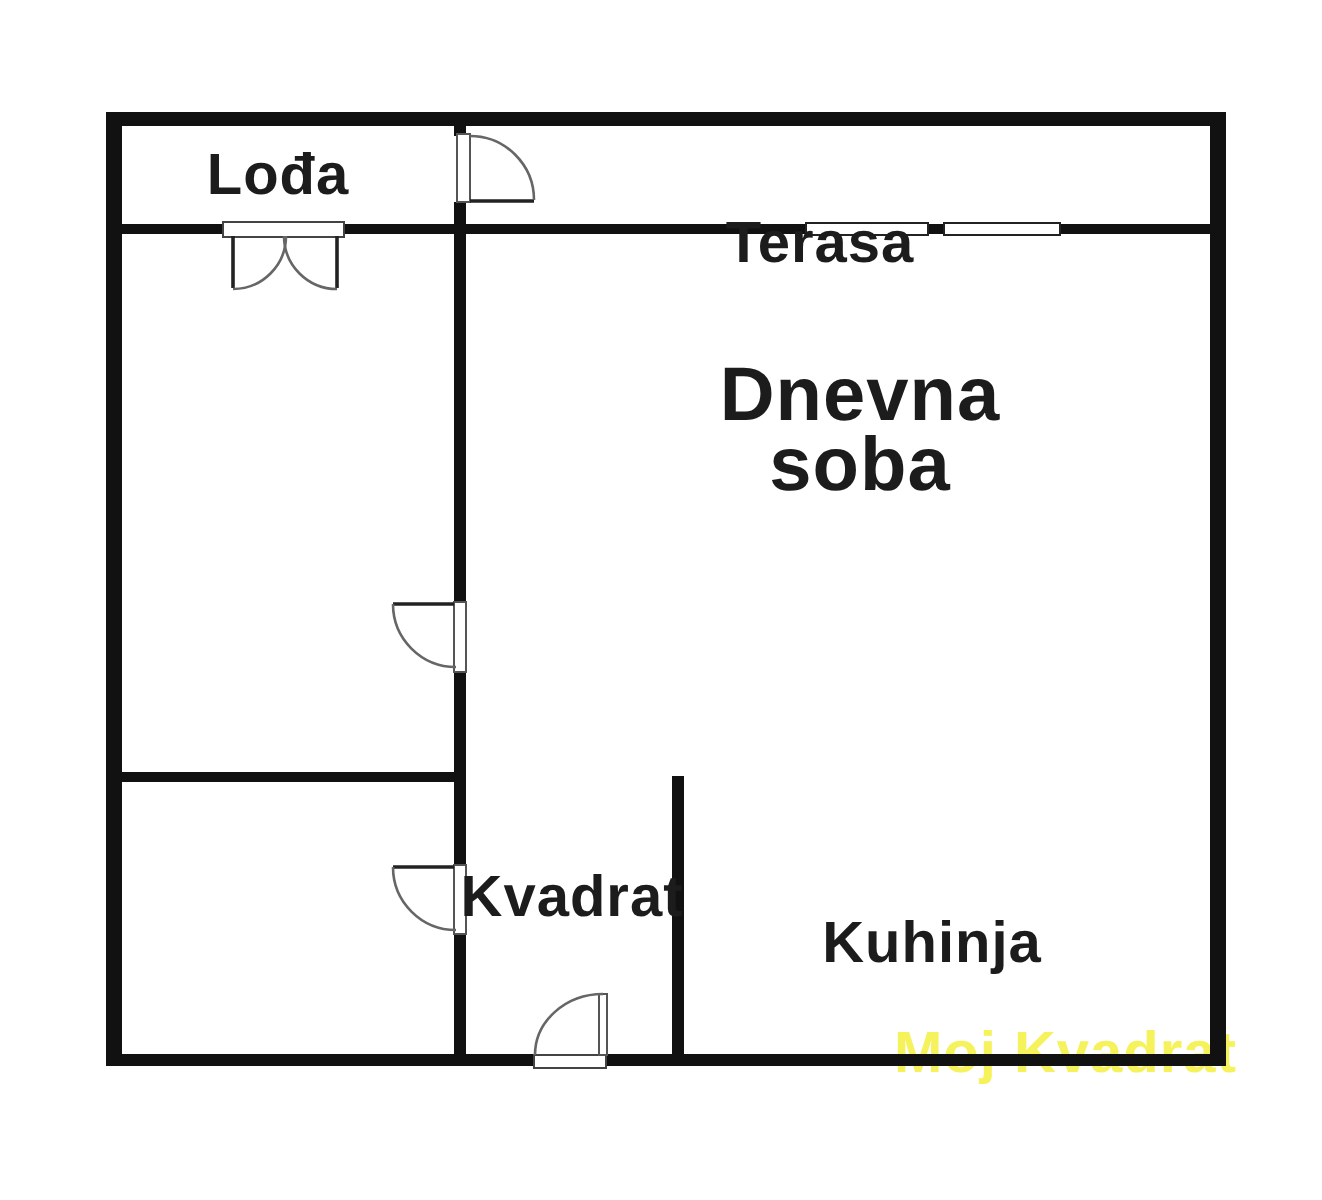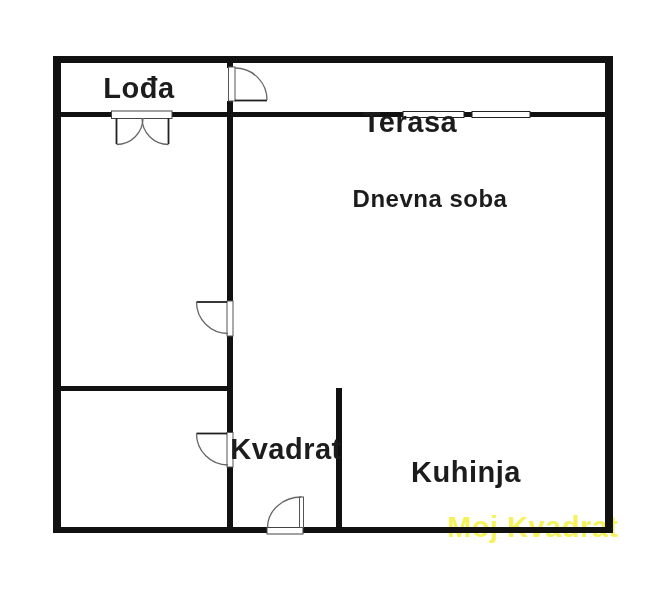--- a/index.html
+++ b/index.html
@@ -9,21 +9,21 @@
   }
   .plan-svg{position:absolute;left:0;top:0;z-index:2;}
   .room-label{
     position:absolute;z-index:3;text-align:center;
     font-weight:700;font-size:29px;line-height:35px;letter-spacing:.5px;
     color:#1c1c1c;white-space:normal;
   }
   #label-loda     {left:79px;  top:71px;  width:120px;}
   #label-terasa   {left:350px; top:69px;  width:120px;margin-top:36px;}
   #label-spavaca  {left:65px;  top:211px; width:150px;}
-  #label-dnevna   {left:325px; top:181px; width:210px;font-size:24px;}
+  #label-dnevna   {left:325px; top:181px; width:210px;font-size:38px;}
   #label-kupatilo {left:62px;  top:437px; width:160px;}
   #label-hodnik   {left:226px; top:432px; width:120px;}
   #label-kuhinja  {left:386px; top:455px; width:160px;}
   .watermark{
     position:absolute;left:447px;top:511px;z-index:1;
     font-weight:700;font-size:29px;line-height:33px;letter-spacing:.5px;
     color:#f5f25c;white-space:nowrap;
   }
   .wall{fill:var(--wall,#111);}
   .win{fill:#fff;stroke:#222;stroke-width:1;}

